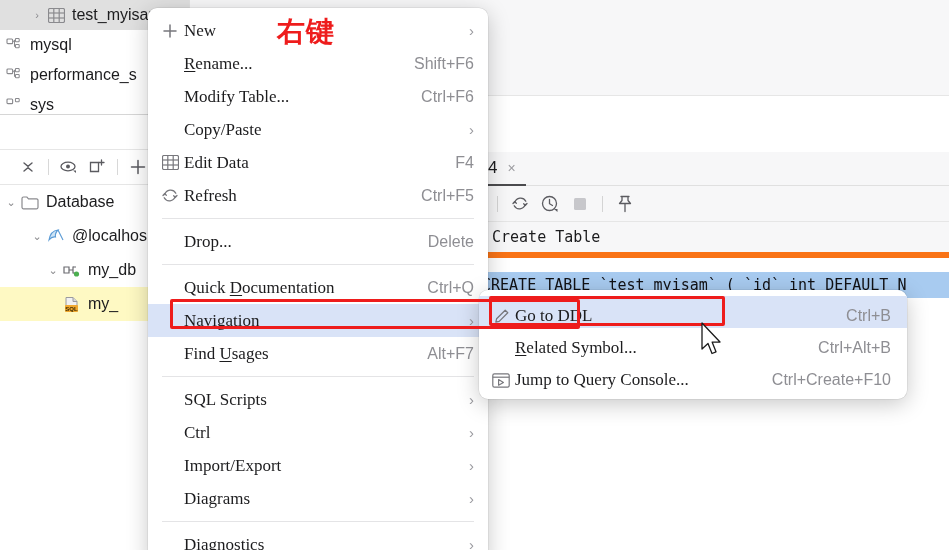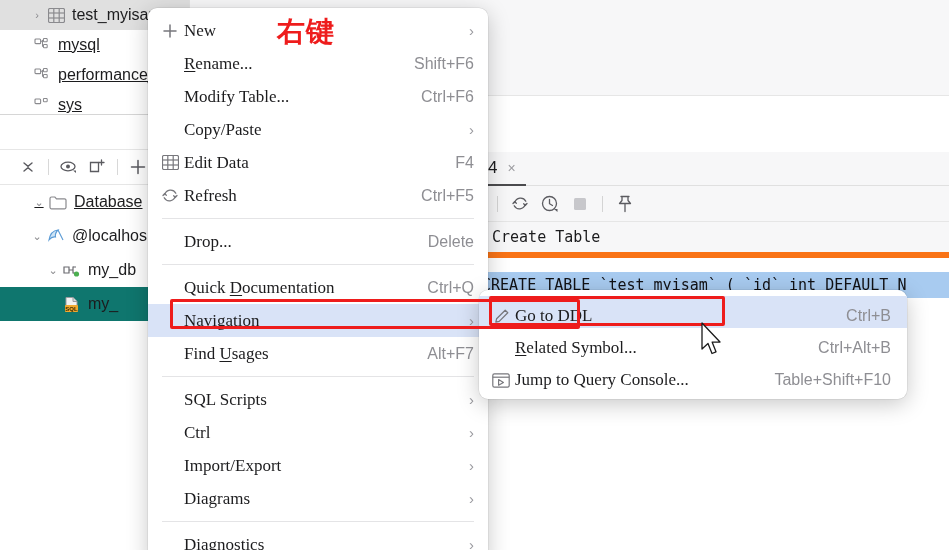--- a/index.html
+++ b/index.html
@@ -27,27 +27,27 @@
   }
   .tree-row {
     position: relative;
     display: flex; align-items: center;
     height: 30px;
     font-size: 16px;
     color: #1c1c1e;
     white-space: nowrap;
   }
   .tree-row.sel-grey { background: #e0e0e0; }
-  .tree-row.sel-blue { background: #0f766e; }
+  .tree-row.sel-blue { background: #fef9c3; }
   .chev {
     width: 14px; min-width: 14px;
     color: #8a8a8e; font-size: 11px;
     text-align: center; margin-right: 2px;
   }
-  .ind1 { padding-left: 32px; text-decoration: underline; }
+  .ind1 { padding-left: 4px; }
   .ind2 { padding-left: 30px; }
   .ind3 { padding-left: 46px; }
   .ind4 { padding-left: 62px; }
   .t-icon { width: 20px; min-width: 20px; margin-right: 6px; display: flex; align-items: center; justify-content: center; }
 
   
   .panel-divider {
     position: absolute; left: 0; top: 114px;
     width: 190px; height: 1px; background: #d6d6d6;
   }
@@ -507,21 +507,21 @@
       </div>
       <div class="mi">
         <span class="mi-icon">
           <svg width="18" height="15" viewBox="0 0 18 15">
             <rect x="0.8" y="0.8" width="16.4" height="13.4" rx="1.6" fill="none" stroke="#77777c" stroke-width="1.2"></rect>
             <line x1="0.8" y1="4.2" x2="17.2" y2="4.2" stroke="#77777c" stroke-width="1.2"></line>
             <path d="M6.6 6.6 L11.4 9.4 L6.6 12.2 Z" fill="none" stroke="#77777c" stroke-width="1.2" stroke-linejoin="round"></path>
           </svg>
         </span>
         <span class="mi-label">Jump to Query Console...</span>
-        <span class="mi-short">Table+Shift+F10</span>
+        <span class="mi-short">Ctrl+Create+F10</span>
       </div>
     </div>
 
   <div class="red-box" id="red-nav"></div>
   <div class="red-box" id="red-ddl"></div>
   <div class="red-text">右键</div>
 
   <div class="cursor">
     <svg width="26" height="38" viewBox="0 0 26 38">
       <path d="M2 1 L2 27 L8 21.5 L12 31.5 L16 29.8 L12.2 20.2 L20 20 Z" fill="#ffffff" stroke="#1a1a1a" stroke-width="1.3" stroke-linejoin="round"></path>

